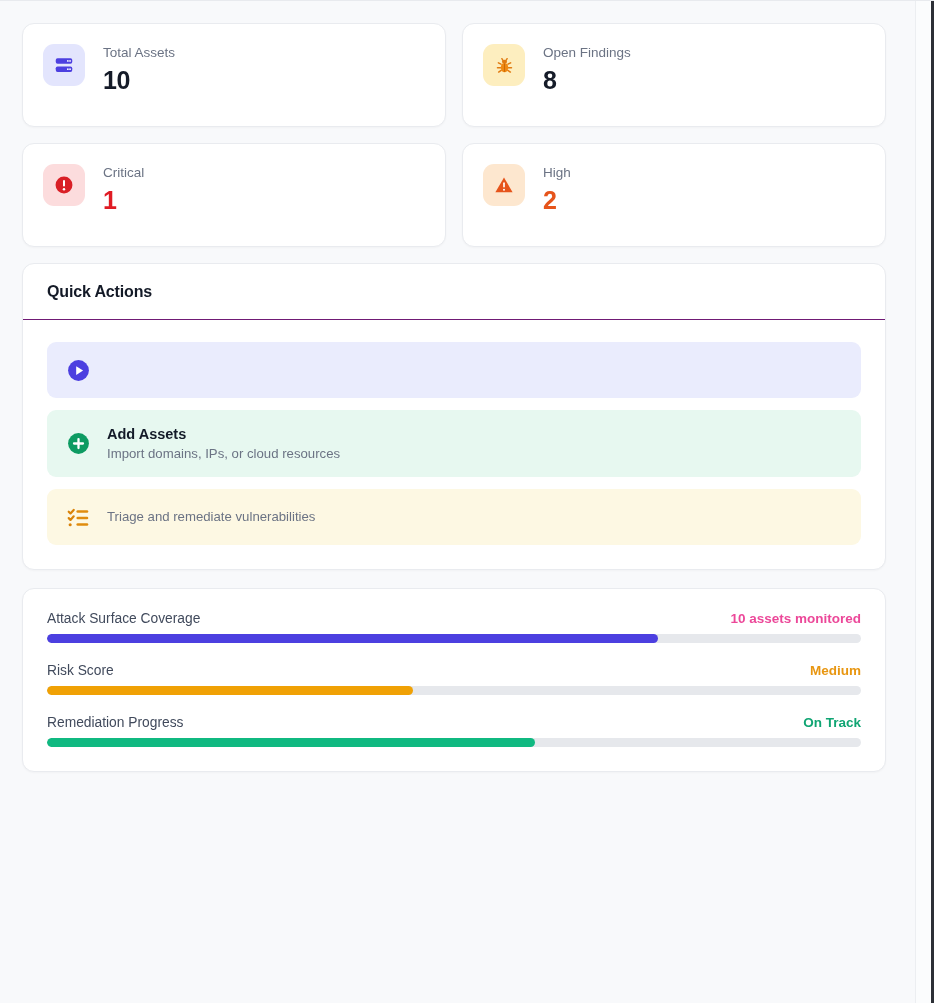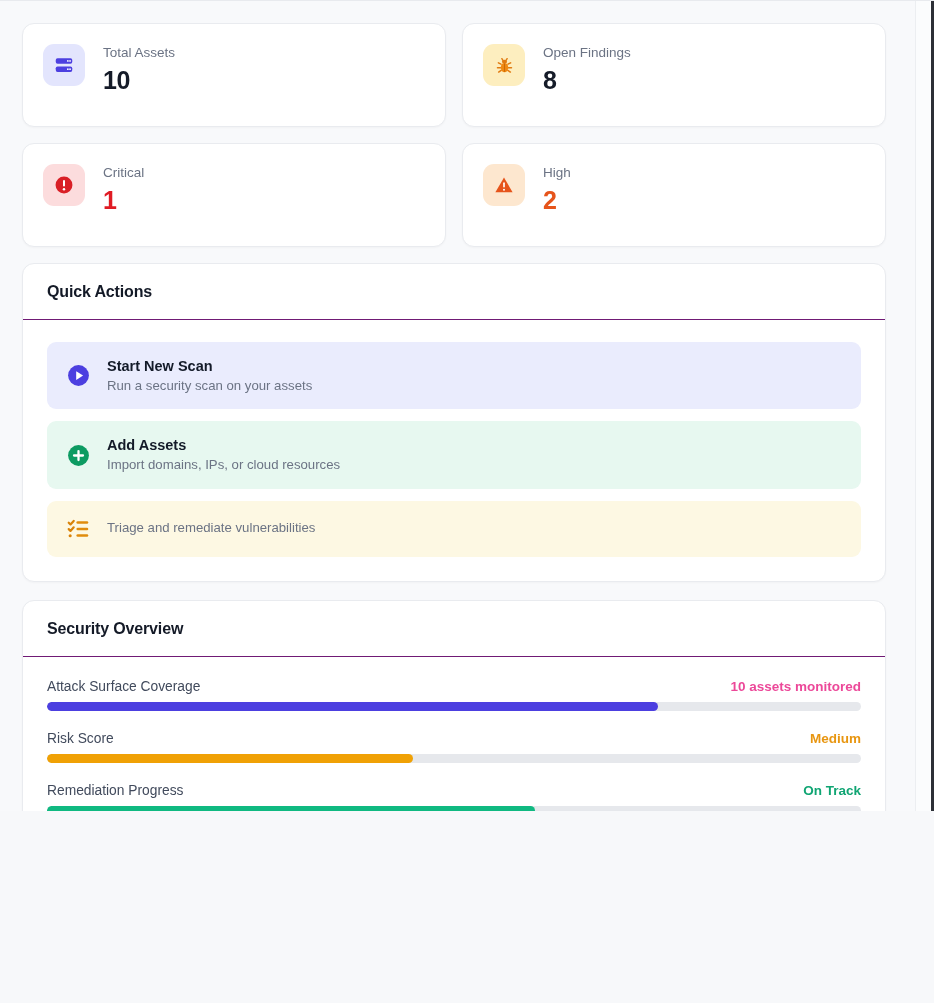--- a/index.html
+++ b/index.html
@@ -8,21 +8,21 @@
     width: 934px;
     height: 1003px;
     background: #f7f8fa;
     font-family: "Liberation Sans", sans-serif;
     -webkit-font-smoothing: antialiased;
   }
 
   #page {
     position: relative;
     width: 934px;
-    height: 811px;
+    height: 1003px;
     background: #f8f9fb;
     border-top: 1px solid #e8eaee;
     overflow: hidden;
   }
 
   
   #scroll-gutter {
     position: absolute;
     top: 0; right: 3px;
     width: 16px; height: 100%;
@@ -268,24 +268,20 @@
       </div>
       <div class="panel-body">
 
         <div class="action act-scan">
           <span class="action-icon">
             <svg width="25" height="25" viewBox="0 0 24 24" aria-hidden="true">
               <circle cx="12" cy="12" r="10" fill="#4c3fe0"></circle>
               <path d="M9.8 7.8 L16.4 12 L9.8 16.2 Z" fill="#ffffff"></path>
             </svg>
           </span>
-          <span class="action-text">
-            <span class="action-title" style="display:block">Start New Scan</span>
-            <span class="action-desc" style="display:block">Run a security scan on your assets</span>
-          </span>
         </div>
 
         <div class="action act-add">
           <span class="action-icon">
             <svg width="25" height="25" viewBox="0 0 24 24" aria-hidden="true">
               <circle cx="12" cy="12" r="10" fill="#0d9b62"></circle>
               <rect x="10.9" y="6.6" width="2.2" height="10.8" rx="1.1" fill="#ffffff"></rect>
               <rect x="6.6" y="10.9" width="10.8" height="2.2" rx="1.1" fill="#ffffff"></rect>
             </svg>
           </span>
@@ -312,23 +308,20 @@
           </span>
           <span class="action-text">
             <span class="action-desc" style="display:block">Triage and remediate vulnerabilities</span>
           </span>
         </div>
 
       </div>
     </div>
 
     <div class="panel">
-      <div class="panel-head">
-        <div class="panel-title">Security Overview</div>
-      </div>
       <div class="panel-body">
 
         <div class="metric">
           <div class="metric-row">
             <span class="metric-label">Attack Surface Coverage</span>
             <span class="metric-value mv-neutral">10 assets monitored</span>
           </div>
           <div class="track">
             <div class="fill f-indigo" style="width: 75%;"></div>
           </div>

